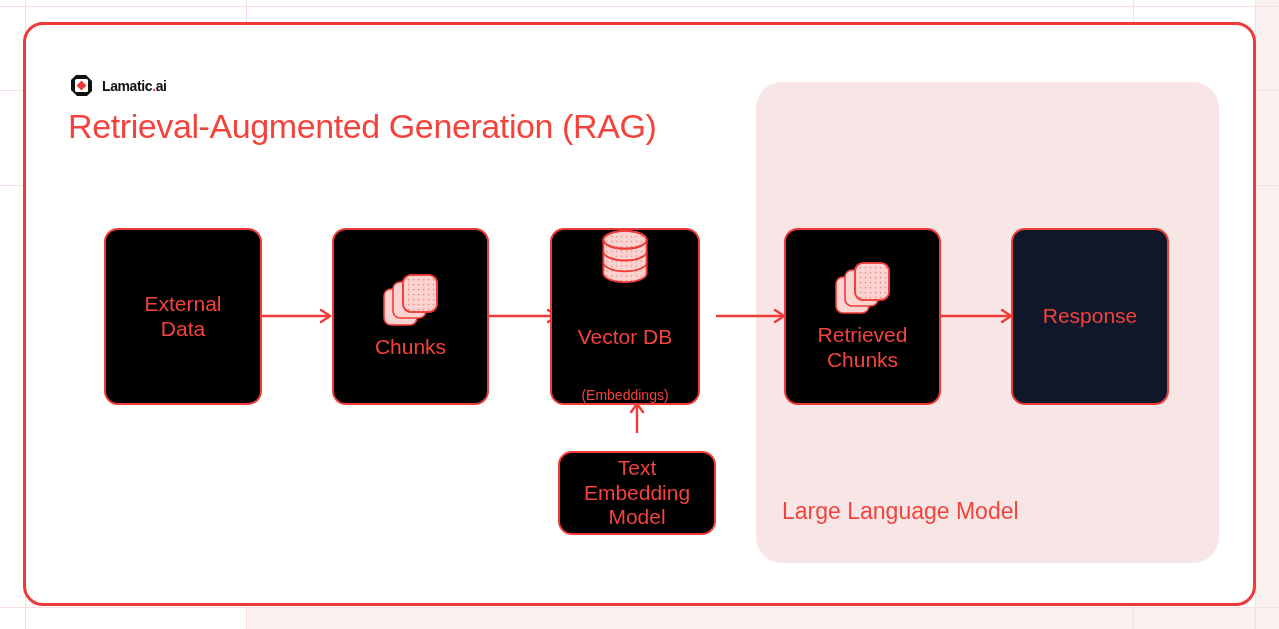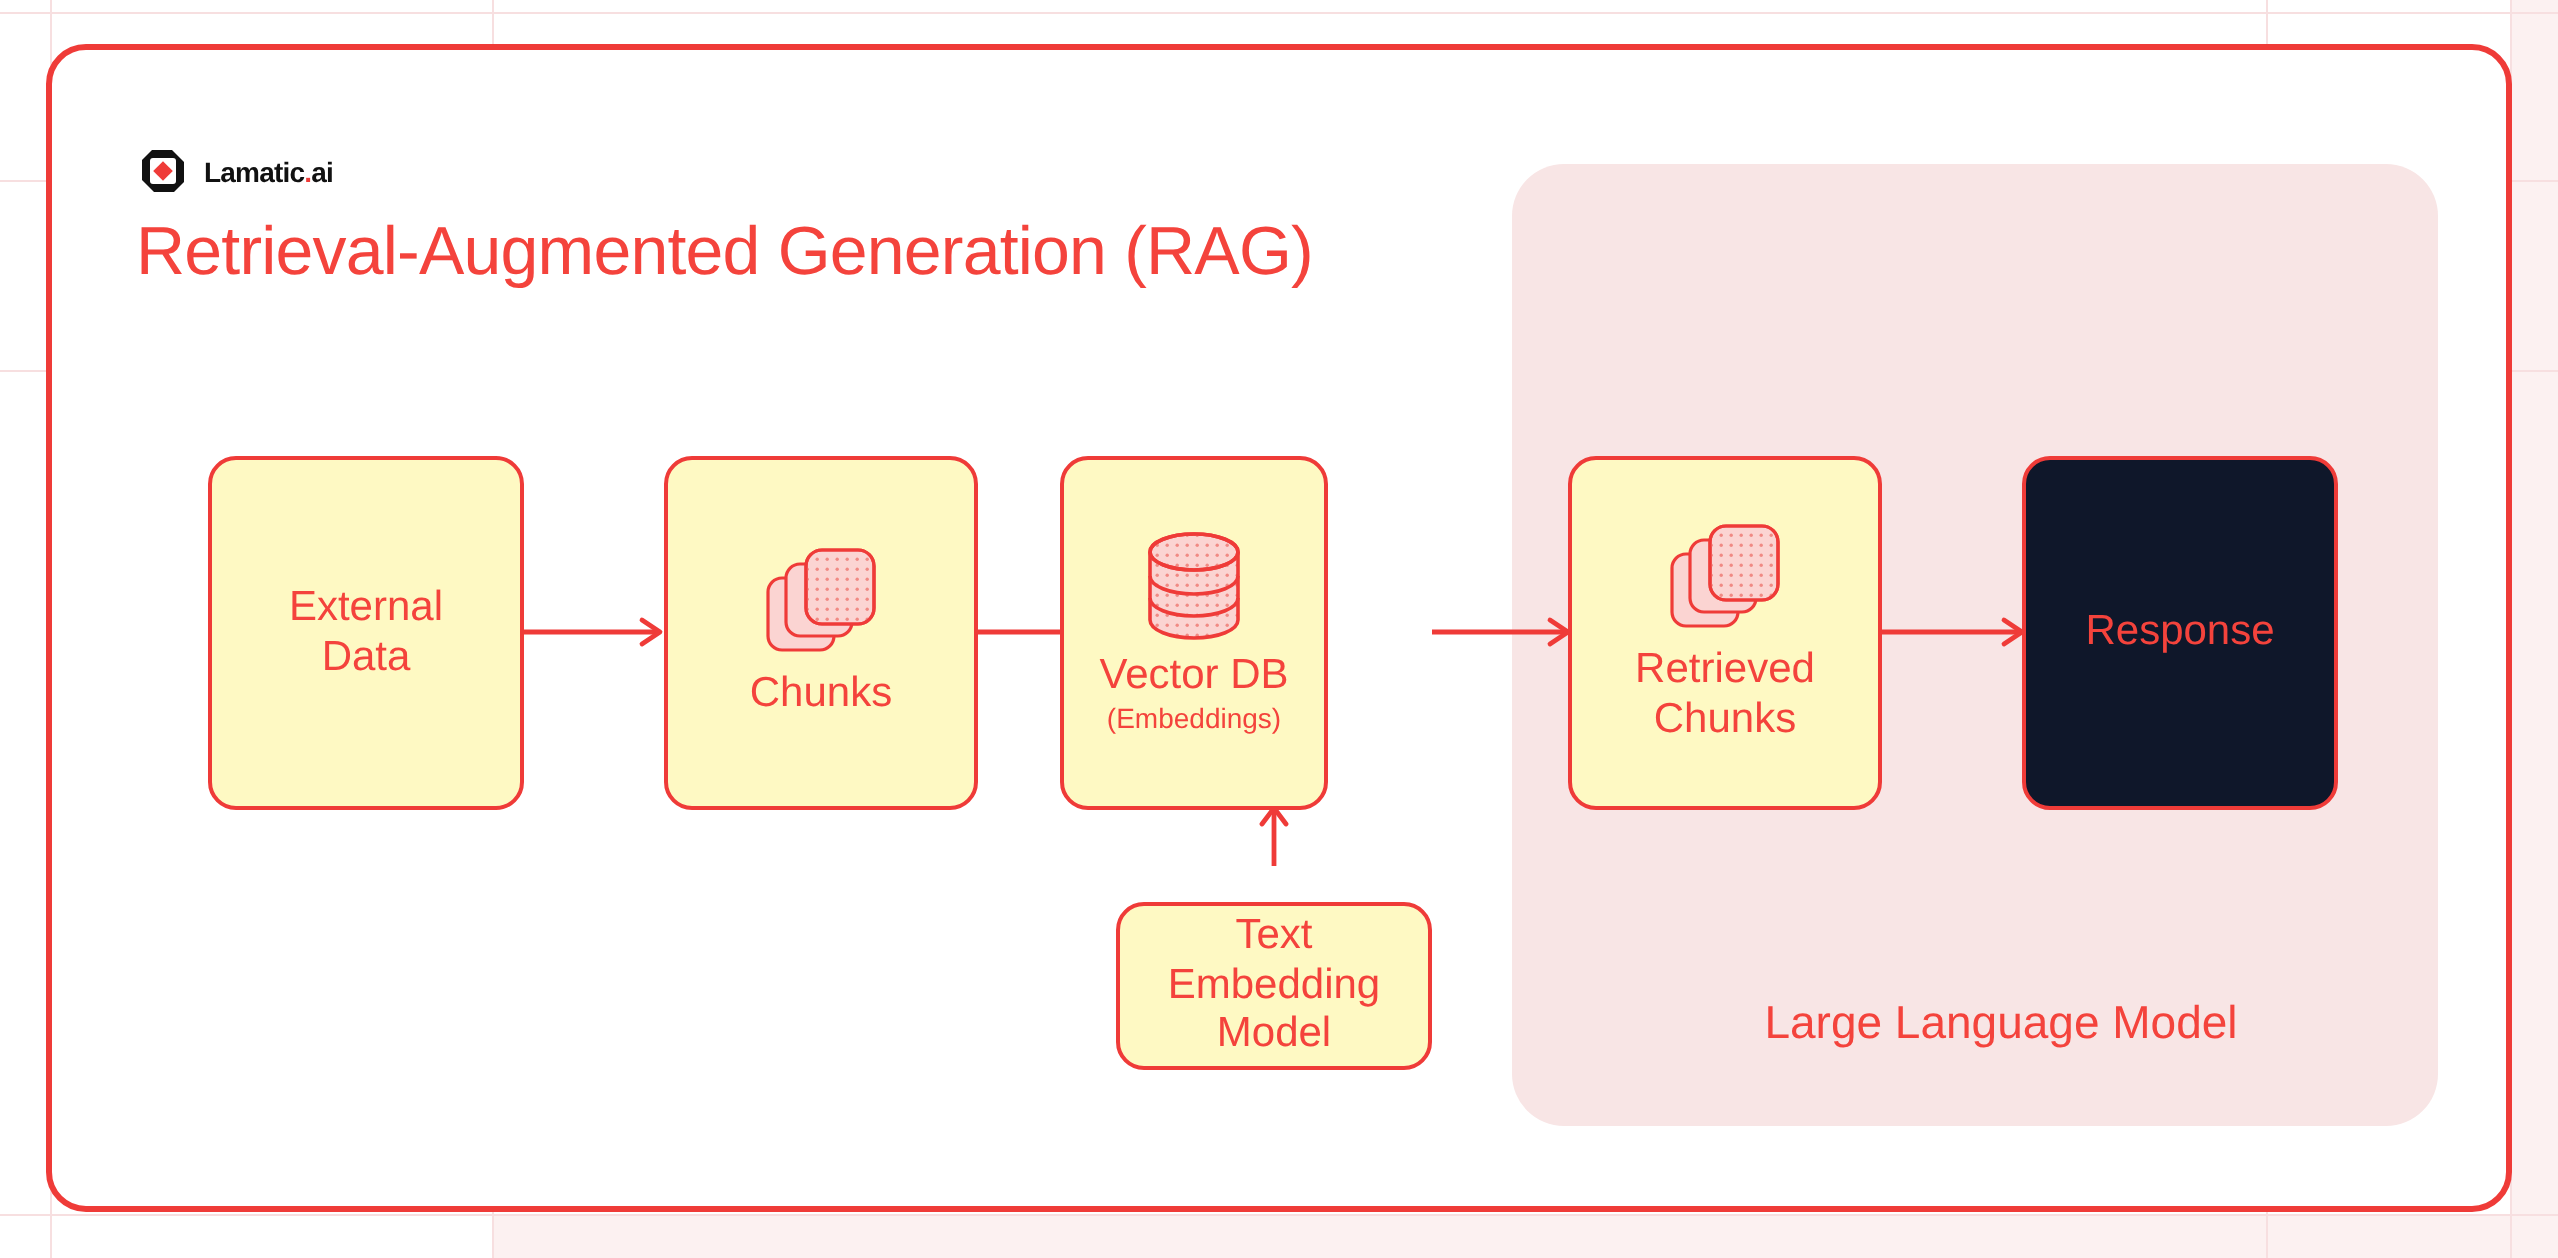--- a/index.html
+++ b/index.html
@@ -98,31 +98,31 @@
     width: 463px;
     height: 481px;
     background: #f8e5e5;
     border-radius: 26px;
   }
   #llm-panel-label {
     position: absolute;
     left: 0;
     right: 0;
     top: 416px;
-    text-align: center;
+    text-align: left;
     font-size: 23px;
     color: #f4433c;
     margin-left: 26px;
   }
 
   
   .node {
     position: absolute;
     box-sizing: border-box;
-    background: #fef9c3;
+    background: #000000;
     border: 2px solid #ef3b38;
     border-radius: 14px;
     display: flex;
     flex-direction: column;
     align-items: center;
     justify-content: center;
   }
   .node-label {
     font-size: 21px;
     color: #f4433c;
@@ -137,21 +137,21 @@
     line-height: 1.15;
     margin-top: 1px;
   }
   .node-icon {
     display: block;
     margin-bottom: 6px;
   }
 
   #node-external-data { left: 78px;  top: 203px; width: 158px; height: 177px; }
   #node-chunks        { left: 306px; top: 203px; width: 157px; height: 177px; }
-  #node-vector-db     { left: 504px; top: 203px; width: 134px; height: 177px; }
+  #node-vector-db     { left: 524px; top: 203px; width: 150px; height: 177px; gap: 36px; }
   #node-retrieved     { left: 758px; top: 203px; width: 157px; height: 177px; align-items: center; }
   #node-response      { left: 985px; top: 203px; width: 158px; height: 177px; }
   #node-embedding     { left: 532px; top: 426px; width: 158px; height: 84px; }
 
   #node-response { background: #0f172a; }
 
   
   .edge {
     position: absolute;
     pointer-events: none;

